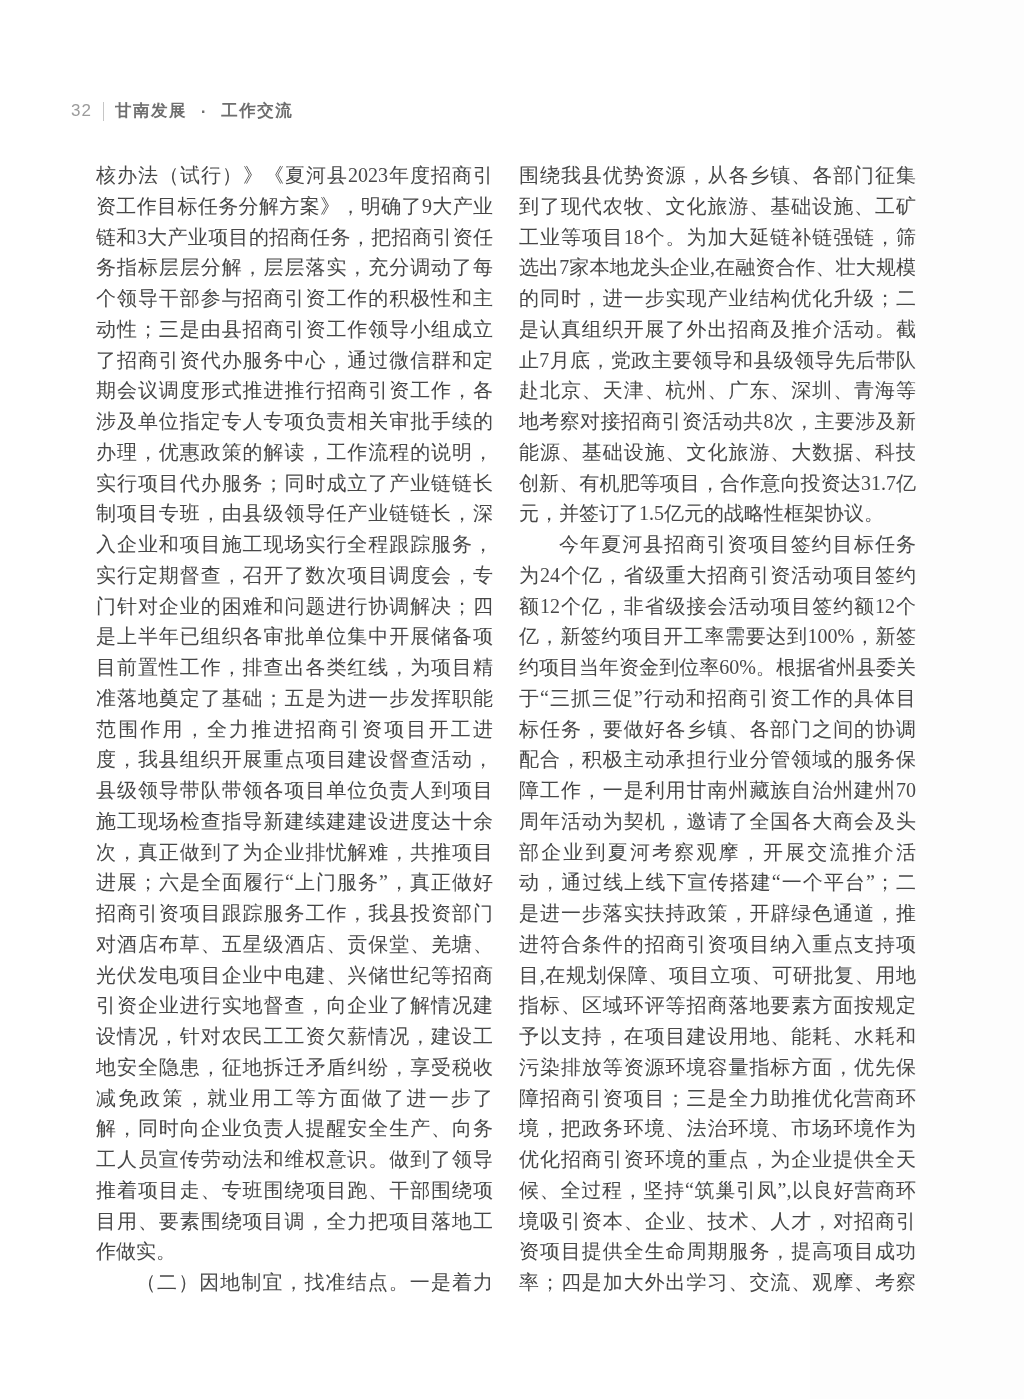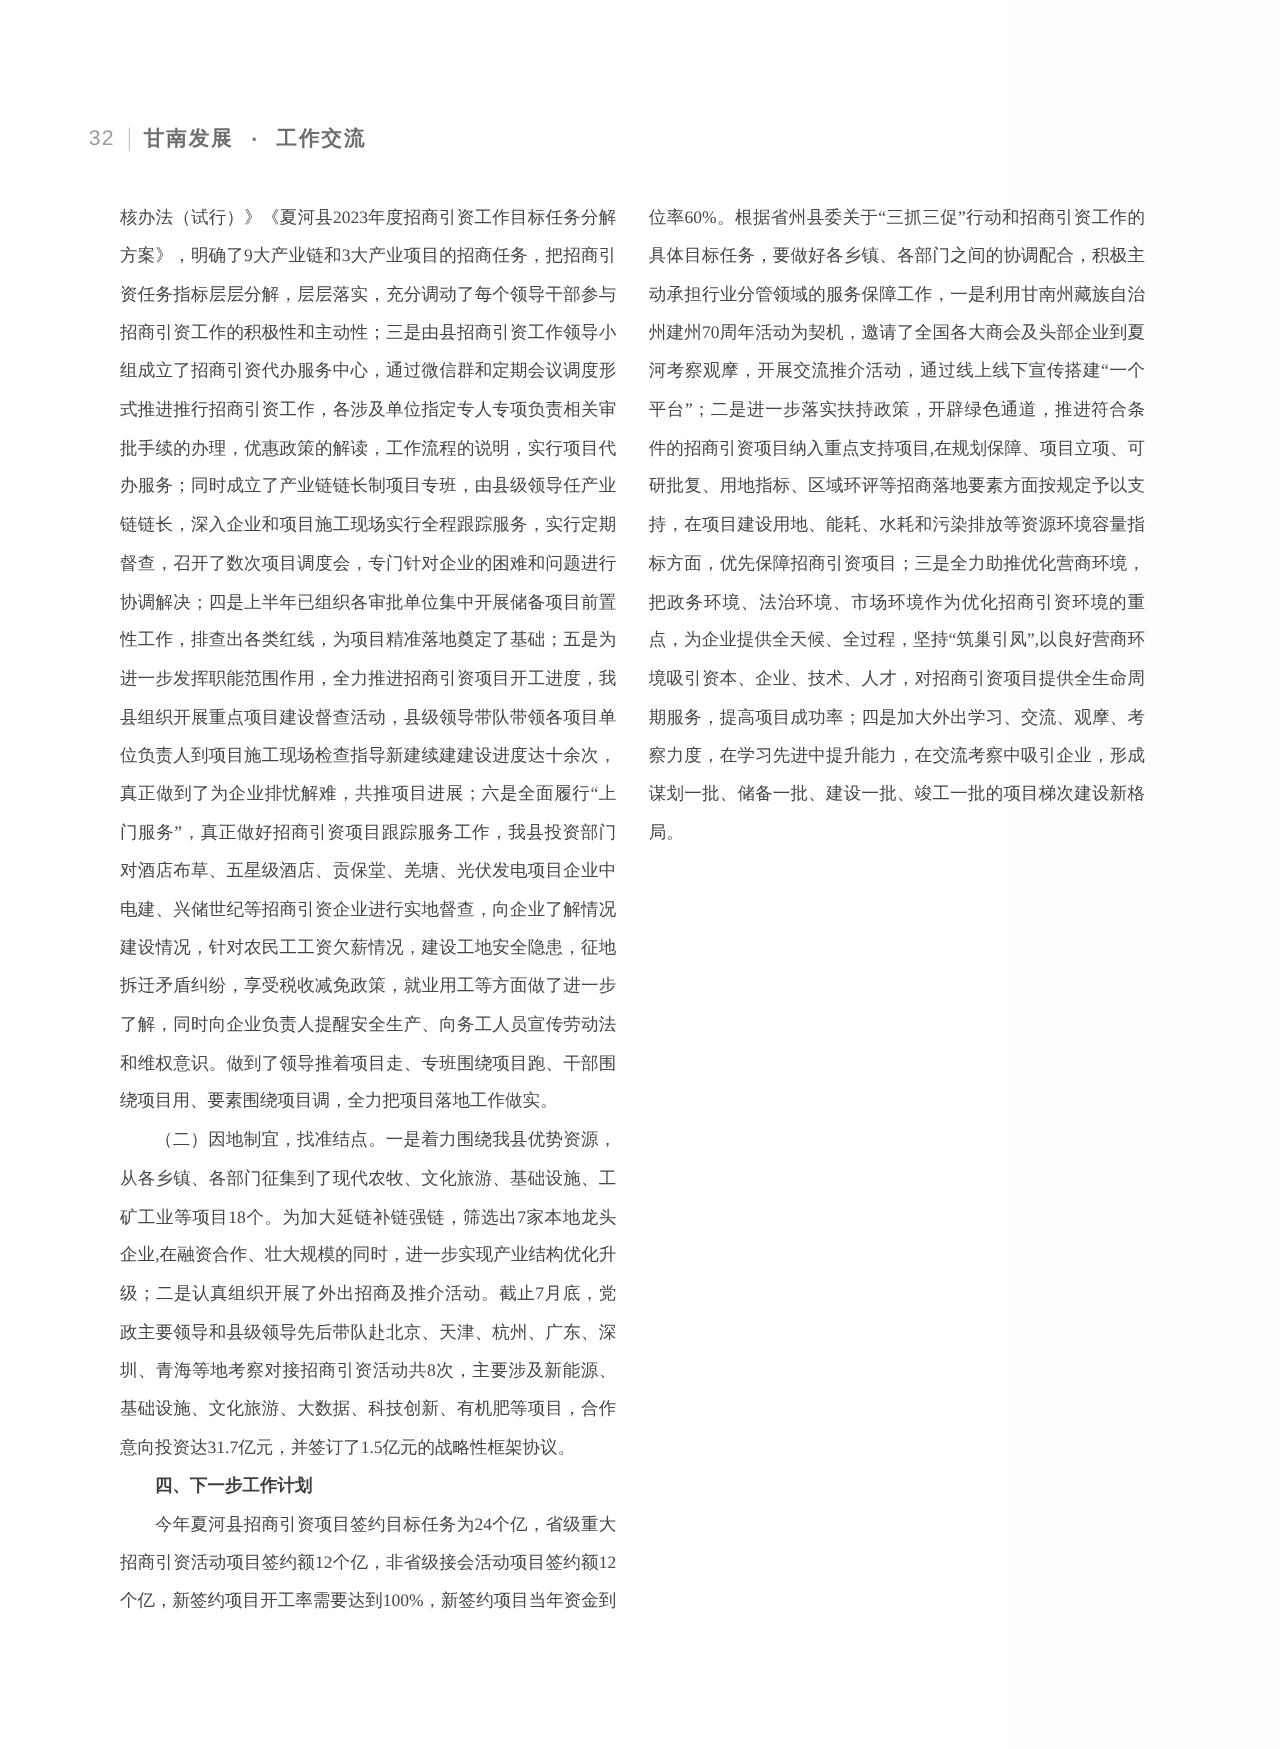--- a/index.html
+++ b/index.html
@@ -54,21 +54,21 @@
     column-count: 2;
     column-gap: 26px;
     column-fill: auto;
     overflow: hidden;
     text-align: justify;
     orphans: 1;
     widows: 1;
   }
   .article p {
     margin: 0;
-    font-size: 14px;
+    font-size: 20px;
     line-height: 30.75px;
     color: #474747;
     word-break: break-word;
   }
   .article p.indent { text-indent: 2em; }
   .article p.heading { font-weight: bold; color: #3f3f3f; }
 </style>
 </head>
 <body>
 
@@ -79,18 +79,17 @@
     <span class="header-divider"></span>
     <span class="journal">甘南发展 · 工作交流</span>
   </header>
 
   <main class="article">
 
       <p class="para">核办法（试行）》《夏河县2023年度招商引资工作目标任务分解方案》，明确了9大产业链和3大产业项目的招商任务，把招商引资任务指标层层分解，层层落实，充分调动了每个领导干部参与招商引资工作的积极性和主动性；三是由县招商引资工作领导小组成立了招商引资代办服务中心，通过微信群和定期会议调度形式推进推行招商引资工作，各涉及单位指定专人专项负责相关审批手续的办理，优惠政策的解读，工作流程的说明，实行项目代办服务；同时成立了产业链链长制项目专班，由县级领导任产业链链长，深入企业和项目施工现场实行全程跟踪服务，实行定期督查，召开了数次项目调度会，专门针对企业的困难和问题进行协调解决；四是上半年已组织各审批单位集中开展储备项目前置性工作，排查出各类红线，为项目精准落地奠定了基础；五是为进一步发挥职能范围作用，全力推进招商引资项目开工进度，我县组织开展重点项目建设督查活动，县级领导带队带领各项目单位负责人到项目施工现场检查指导新建续建建设进度达十余次，真正做到了为企业排忧解难，共推项目进展；六是全面履行“上门服务”，真正做好招商引资项目跟踪服务工作，我县投资部门对酒店布草、五星级酒店、贡保堂、羌塘、光伏发电项目企业中电建、兴储世纪等招商引资企业进行实地督查，向企业了解情况建设情况，针对农民工工资欠薪情况，建设工地安全隐患，征地拆迁矛盾纠纷，享受税收减免政策，就业用工等方面做了进一步了解，同时向企业负责人提醒安全生产、向务工人员宣传劳动法和维权意识。做到了领导推着项目走、专班围绕项目跑、干部围绕项目用、要素围绕项目调，全力把项目落地工作做实。</p>
 
       <p class="para indent">（二）因地制宜，找准结点。一是着力围绕我县优势资源，从各乡镇、各部门征集到了现代农牧、文化旅游、基础设施、工矿工业等项目18个。为加大延链补链强链，筛选出7家本地龙头企业,在融资合作、壮大规模的同时，进一步实现产业结构优化升级；二是认真组织开展了外出招商及推介活动。截止7月底，党政主要领导和县级领导先后带队赴北京、天津、杭州、广东、深圳、青海等地考察对接招商引资活动共8次，主要涉及新能源、基础设施、文化旅游、大数据、科技创新、有机肥等项目，合作意向投资达31.7亿元，并签订了1.5亿元的战略性框架协议。</p>
 
-      <p class="para heading indent">四、下一步工作计划</p>
 
       <p class="para indent">今年夏河县招商引资项目签约目标任务为24个亿，省级重大招商引资活动项目签约额12个亿，非省级接会活动项目签约额12个亿，新签约项目开工率需要达到100%，新签约项目当年资金到位率60%。根据省州县委关于“三抓三促”行动和招商引资工作的具体目标任务，要做好各乡镇、各部门之间的协调配合，积极主动承担行业分管领域的服务保障工作，一是利用甘南州藏族自治州建州70周年活动为契机，邀请了全国各大商会及头部企业到夏河考察观摩，开展交流推介活动，通过线上线下宣传搭建“一个平台”；二是进一步落实扶持政策，开辟绿色通道，推进符合条件的招商引资项目纳入重点支持项目,在规划保障、项目立项、可研批复、用地指标、区域环评等招商落地要素方面按规定予以支持，在项目建设用地、能耗、水耗和污染排放等资源环境容量指标方面，优先保障招商引资项目；三是全力助推优化营商环境，把政务环境、法治环境、市场环境作为优化招商引资环境的重点，为企业提供全天候、全过程，坚持“筑巢引凤”,以良好营商环境吸引资本、企业、技术、人才，对招商引资项目提供全生命周期服务，提高项目成功率；四是加大外出学习、交流、观摩、考察力度，在学习先进中提升能力，在交流考察中吸引企业，形成谋划一批、储备一批、建设一批、竣工一批的项目梯次建设新格局。</p>
     </main>
 
 </div>
 
 </body></html>

